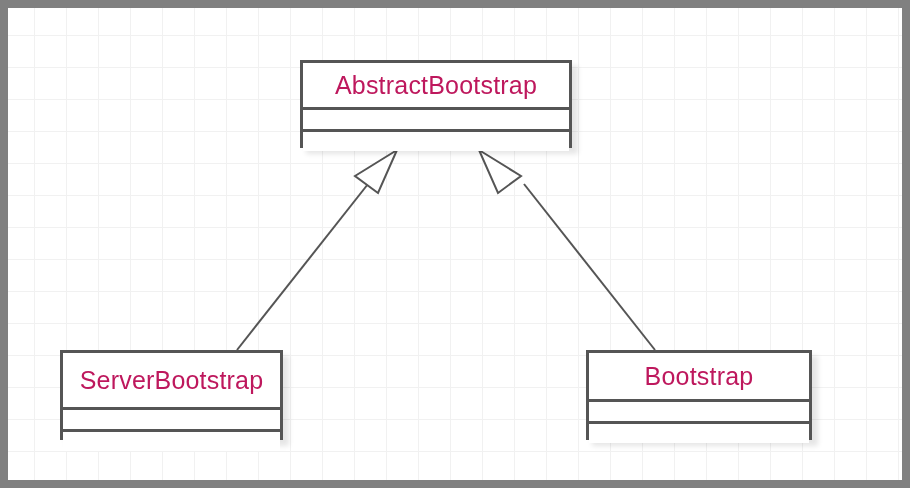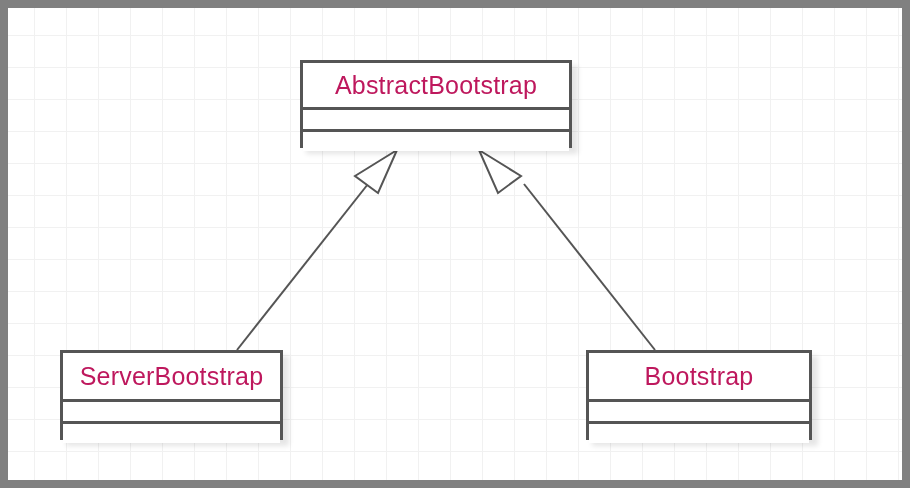--- a/index.html
+++ b/index.html
@@ -82,21 +82,21 @@
   }
   #box-abstract-bootstrap .uml-name      { height: 44px; }
   #box-abstract-bootstrap .uml-compartment { height: 19px; }
 
   #box-server-bootstrap {
     left: 52px;
     top: 342px;
     width: 223px;
     height: 90px;
   }
-  #box-server-bootstrap .uml-name      { height: 46px; }
+  #box-server-bootstrap .uml-name      { height: 54px; }
   #box-server-bootstrap .uml-compartment { height: 19px; }
 
   #box-bootstrap {
     left: 578px;
     top: 342px;
     width: 226px;
     height: 90px;
   }
   #box-bootstrap .uml-name      { height: 46px; }
   #box-bootstrap .uml-compartment { height: 19px; }

